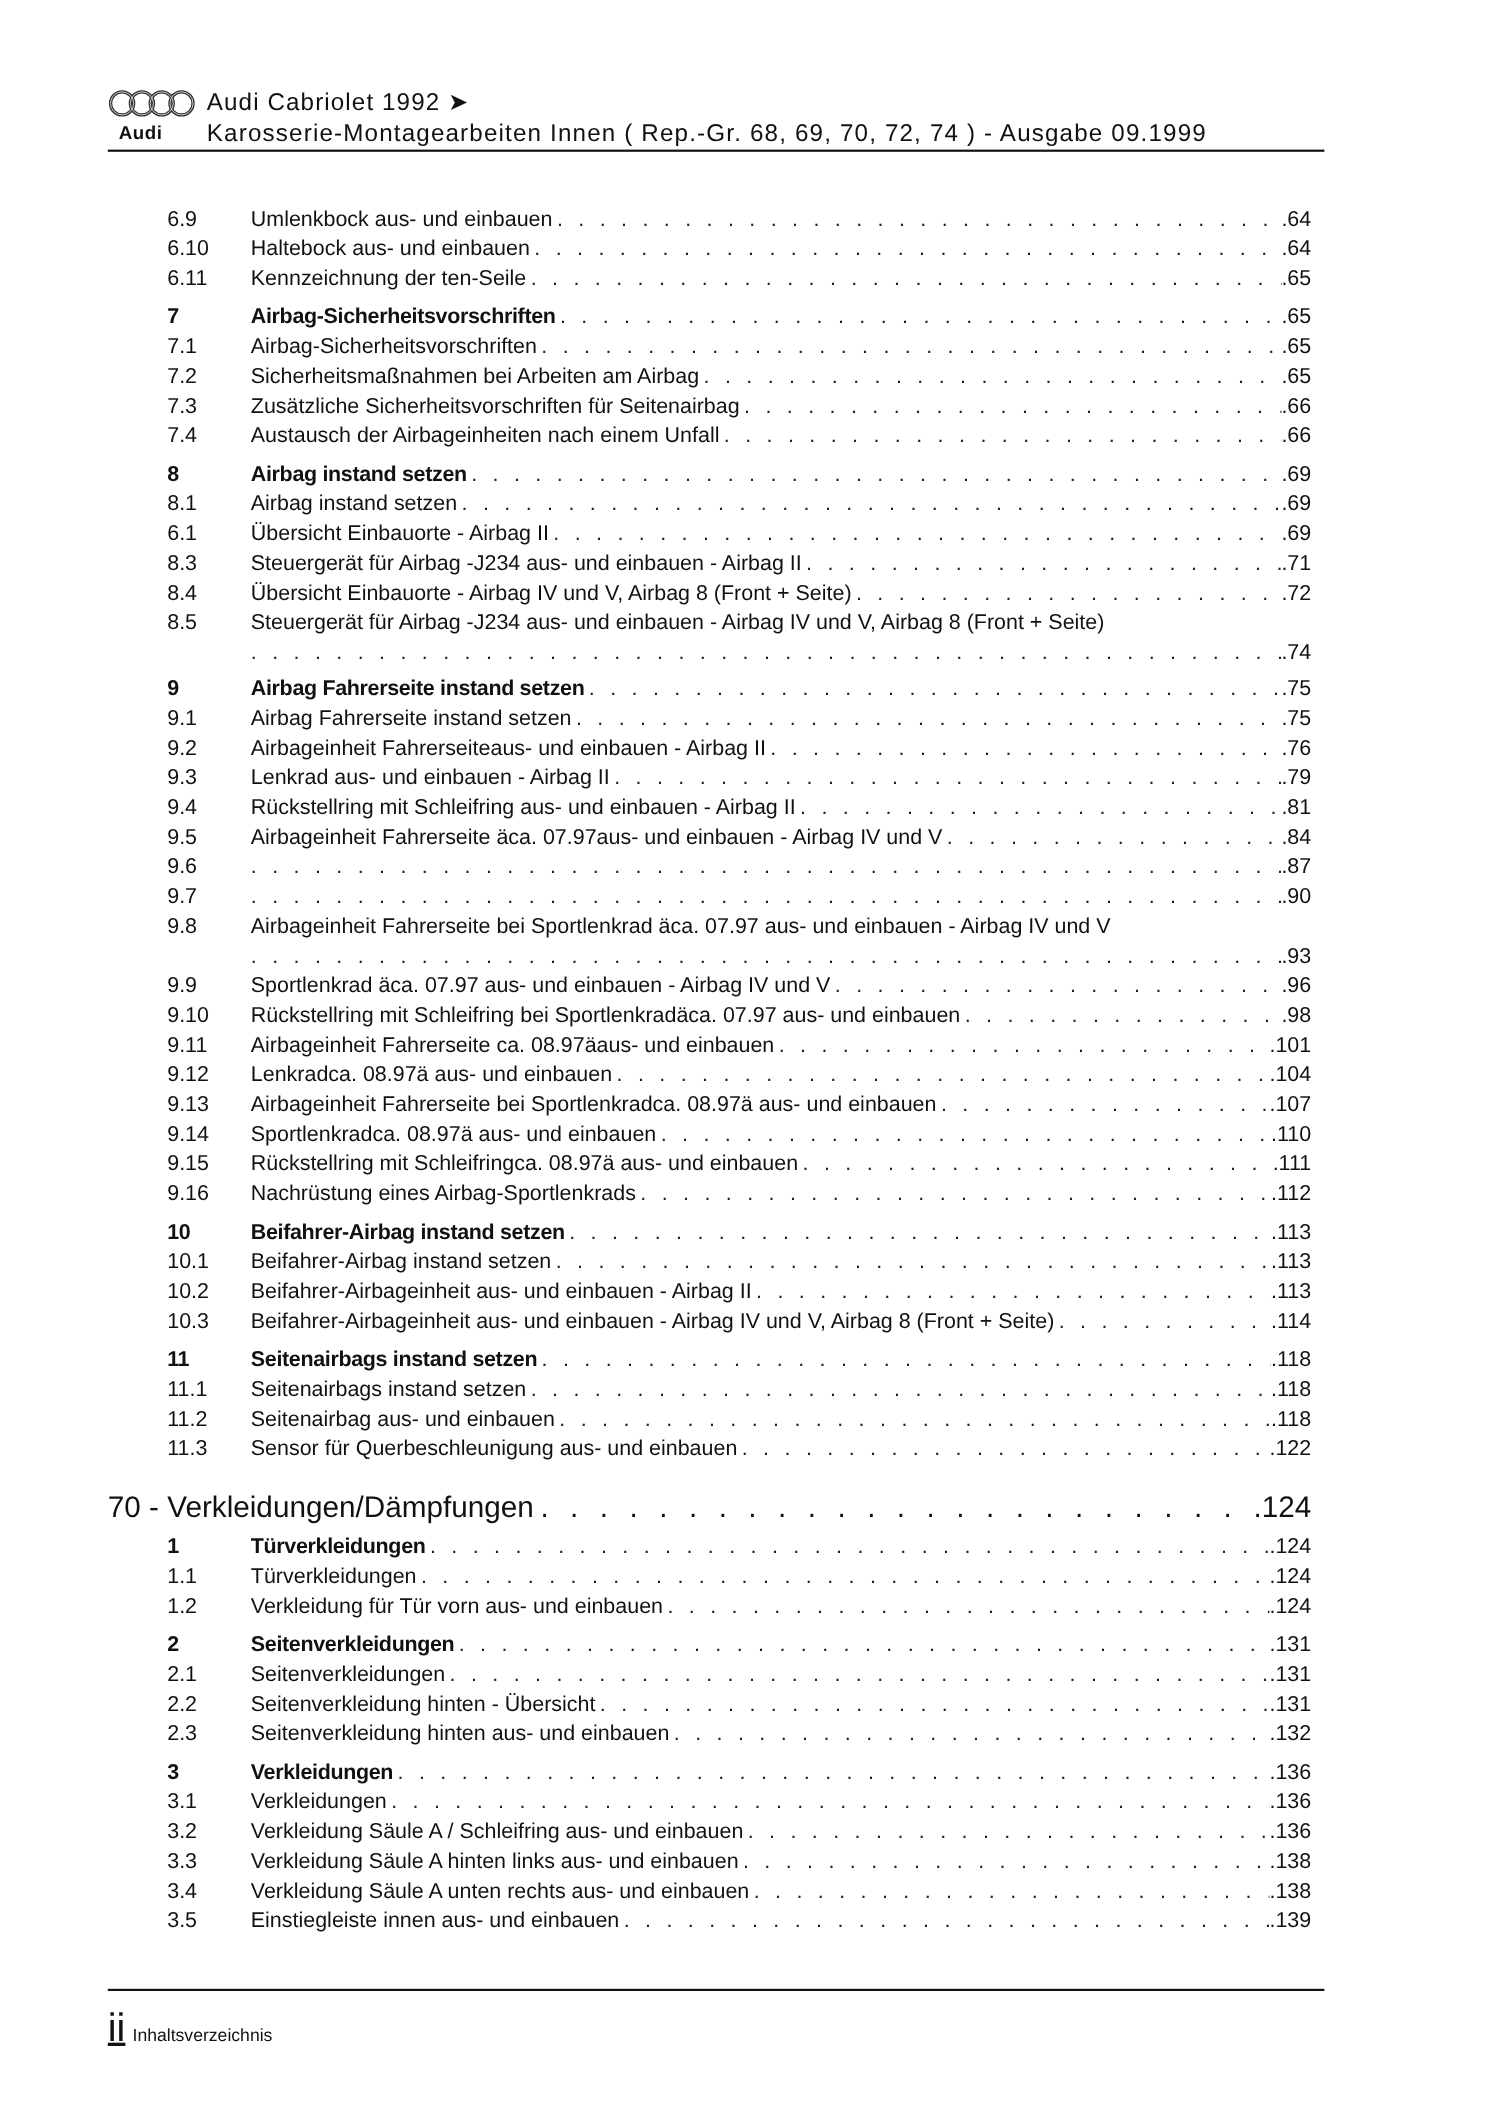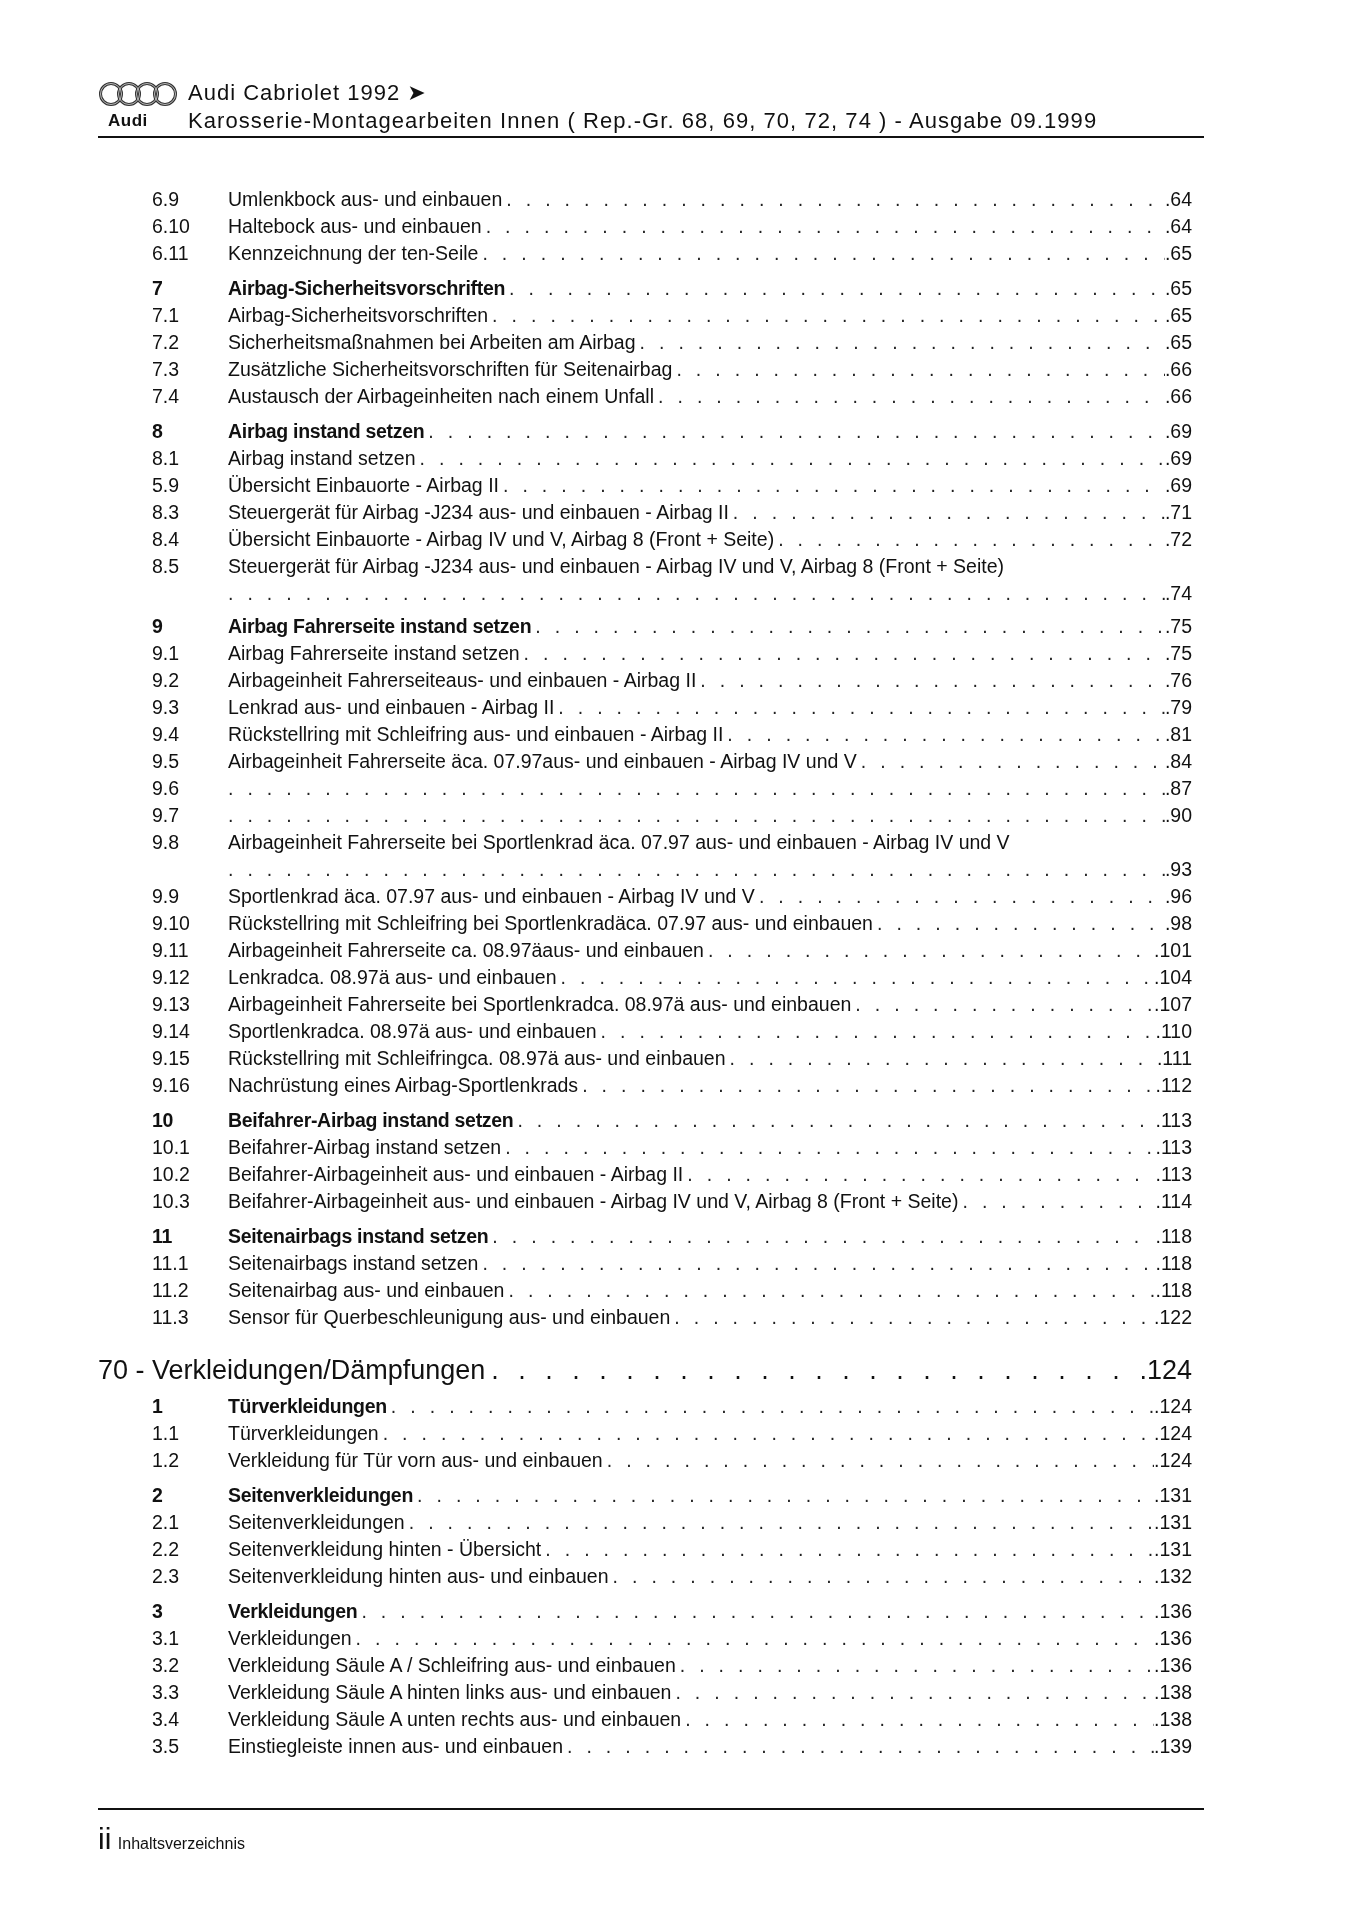--- a/index.html
+++ b/index.html
@@ -20,21 +20,21 @@
   .row.sec .t, .row.sec .num { font-weight: bold; letter-spacing: -0.3px; }
   .row.wrap { height: 54px; }
   .row.wrap .title { flex-direction: column; }
   .row.wrap .line1 { height: 27px; }
   .row.wrap .line2 { display: flex; height: 27px; }
   .chapter { position: absolute; left: 98px; width: 1094px; font-size: 27px; line-height: 36px; display: flex; white-space: nowrap; }
   .chapter .t { padding-right: 6px; }
   .chapter .dots { flex: 1 1 auto; overflow: hidden; letter-spacing: 6px; }
   .footer-rule { position: absolute; left: 98px; top: 1808px; width: 1106px; border-top: 2.5px solid #111; }
   .footer { position: absolute; left: 98px; top: 1822px; white-space: nowrap; }
-  .footer .pnum { font-size: 30px; }
+  .footer .pnum { font-size: 36px; text-decoration: underline; }
   .footer .ftext { font-size: 16px; margin-left: 2px; }
 </style>
 </head>
 <body>
 
 <div class="header">
   <div class="logo">
     <svg class="rings" viewBox="0 0 82 26" width="82" height="26">
       <g fill="none" stroke="#333" stroke-width="3">
         <circle cx="13" cy="13" r="10.5"></circle>
@@ -130,21 +130,21 @@
     </div>
     <div class="row sub" style="top: 445px;">
       <span class="num">8.1</span>
       <div class="title">
         <span class="t">Airbag instand setzen</span>
         <span class="dots"> . . . . . . . . . . . . . . . . . . . . . . . . . . . . . . . . . . . . . . . . . . . . . . . . . . . . . . . . . . . . . . . . . . . . . . . . . . . . . . . . . . . . . . . . . . . . . . . . . . . . . . . . . . . . . . . . . . . . . . . . . . . . . . . . . . . . . . . . . . . . . . . . . . . . . . . . . . . . . . . . . . . . . . . . . . . . . . . . . . . . . . . . . . . . . . . . . . . . . . . .</span>
         <span class="pg">.69</span>
       </div>
     </div>
     <div class="row sub" style="top: 472px;">
-      <span class="num">5.9</span>
+      <span class="num">6.1</span>
       <div class="title">
         <span class="t">Übersicht Einbauorte - Airbag II</span>
         <span class="dots"> . . . . . . . . . . . . . . . . . . . . . . . . . . . . . . . . . . . . . . . . . . . . . . . . . . . . . . . . . . . . . . . . . . . . . . . . . . . . . . . . . . . . . . . . . . . . . . . . . . . . . . . . . . . . . . . . . . . . . . . . . . . . . . . . . . . . . . . . . . . . . . . . . . . . . . . . . . . . . . . . . . . . . . . . . . . . . . . . . . . . . . . . . . . . . . . . . . . . . . . .</span>
         <span class="pg">.69</span>
       </div>
     </div>
     <div class="row sub" style="top: 499px;">
       <span class="num">8.3</span>
       <div class="title">
         <span class="t">Steuergerät für Airbag -J234 aus- und einbauen - Airbag II</span>

